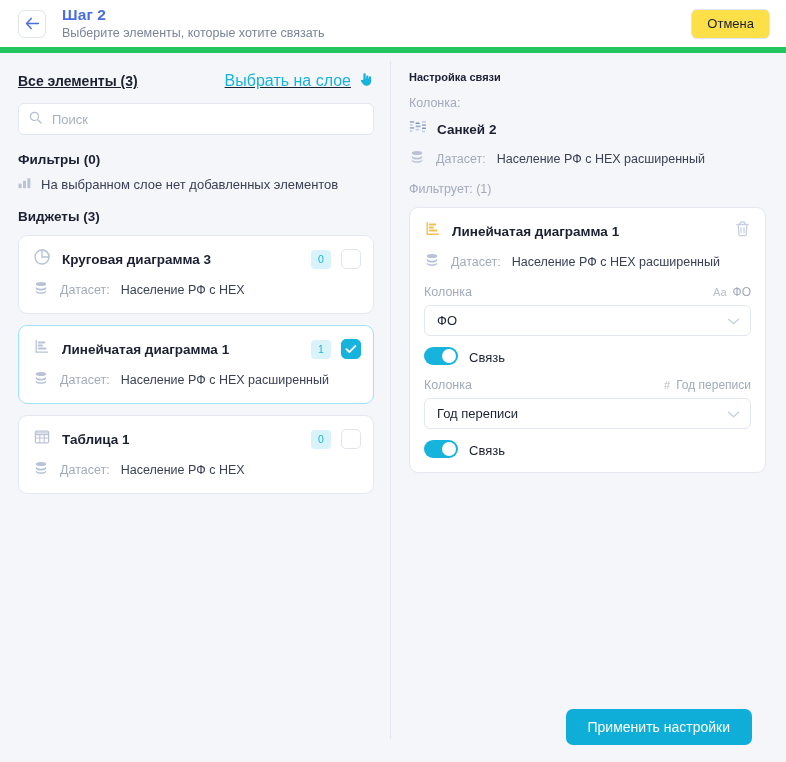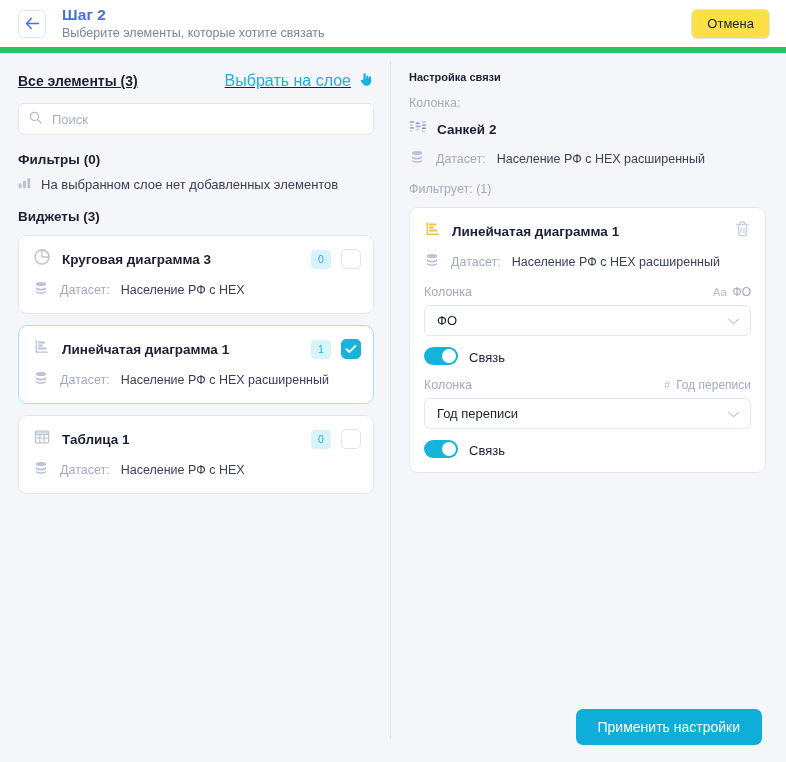--- a/index.html
+++ b/index.html
@@ -214,24 +214,24 @@
     position: absolute; top: 2px; left: 2px;
     width: 14px; height: 14px; border-radius: 50%;
     background: #fff;
   }
   .toggle.on .knob { left: 18px; }
   .toggle-label { font-size: 13px; color: #1b2033; }
 
   
   .footer {
     position: absolute;
-    left: 0; right: 0; bottom: 0;
+    left: 0; right: 16px; bottom: 0;
     height: 70px;
     display: flex; align-items: center; justify-content: flex-end;
-    padding-right: 24px;
+    padding-right: 18px;
   }
   .apply-btn {
     background: #0eaed9;
     color: #fff;
     border: none;
     border-radius: 7px;
     height: 36px;
     padding: 0 22px;
     font-size: 14px;
     font-family: inherit;

